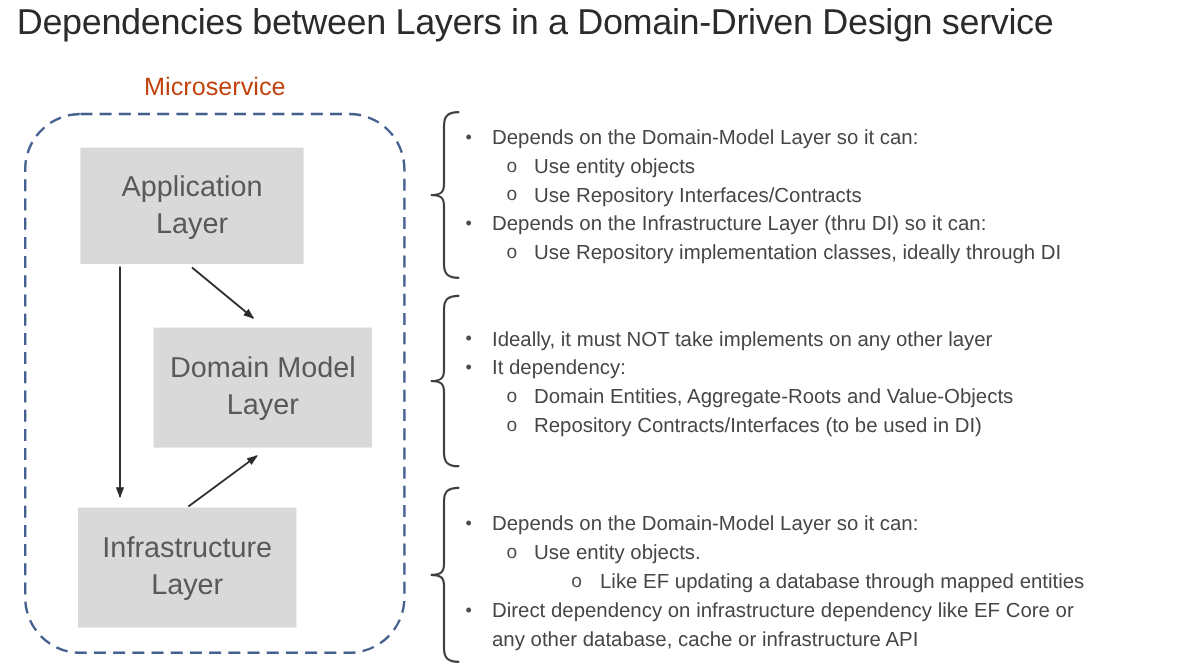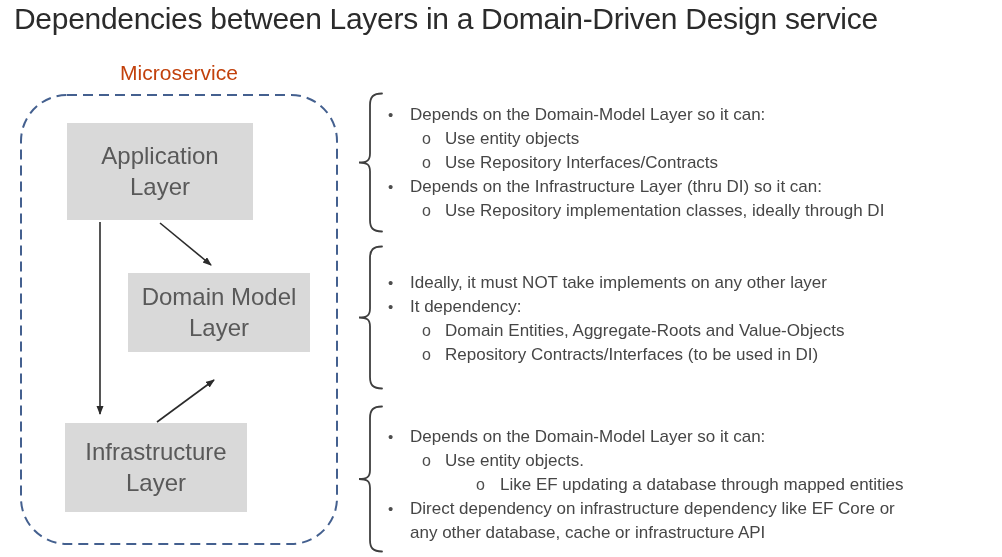--- a/index.html
+++ b/index.html
@@ -46,22 +46,22 @@
     display: flex;
     align-items: center;
     justify-content: center;
     text-align: center;
     font-size: 24px;
     line-height: 1.28;
     padding: 17px 10px;
     box-sizing: border-box;
   }
   .box-app   { left: 67px;  top: 123px; width: 186px; height: 97px; }
-  .box-dom   { left: 128px; top: 273px; width: 182px; height: 79px; }
-  .box-infra { left: 65px;  top: 423px; width: 182px; height: 89px; }
+  .box-dom   { left: 128px; top: 273px; width: 182px; height: 100px; }
+  .box-infra { left: 65px;  top: 423px; width: 182px; height: 100px; }
   
   .brace { position: absolute; left: 356px; width: 28px; }
   .brace-1 { top: 92px;  height: 141px; }
   .brace-2 { top: 245px; height: 145px; }
   .brace-3 { top: 405px; height: 148px; }
   
   .sec {
     position: absolute;
     left: 380px;
     width: 614px;

